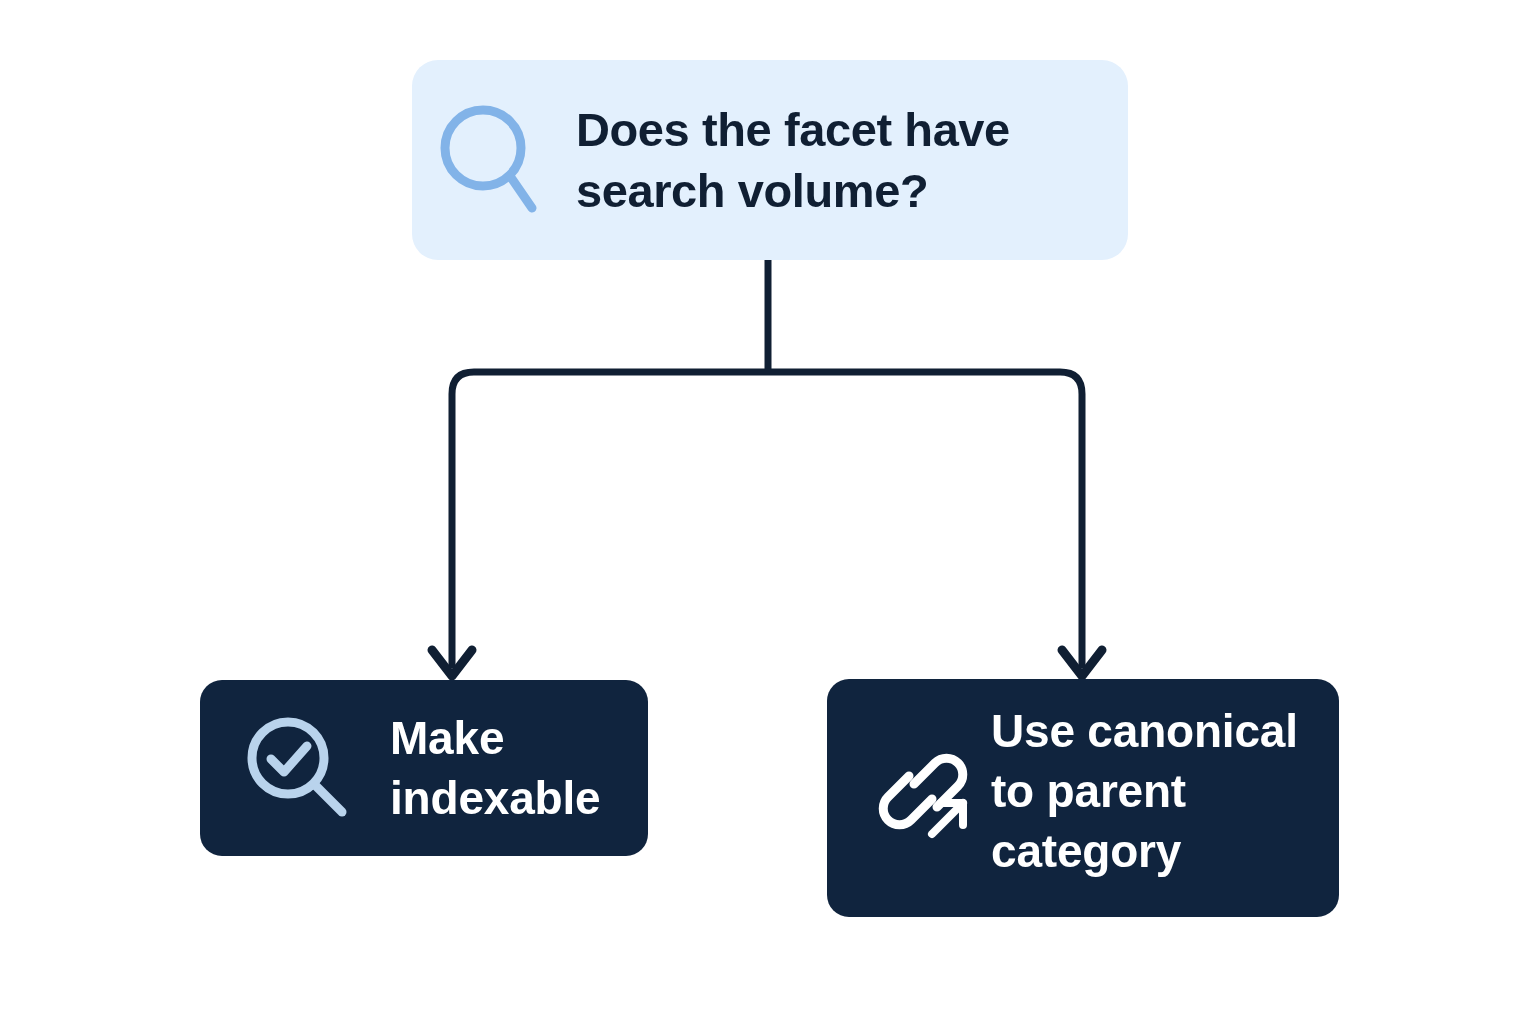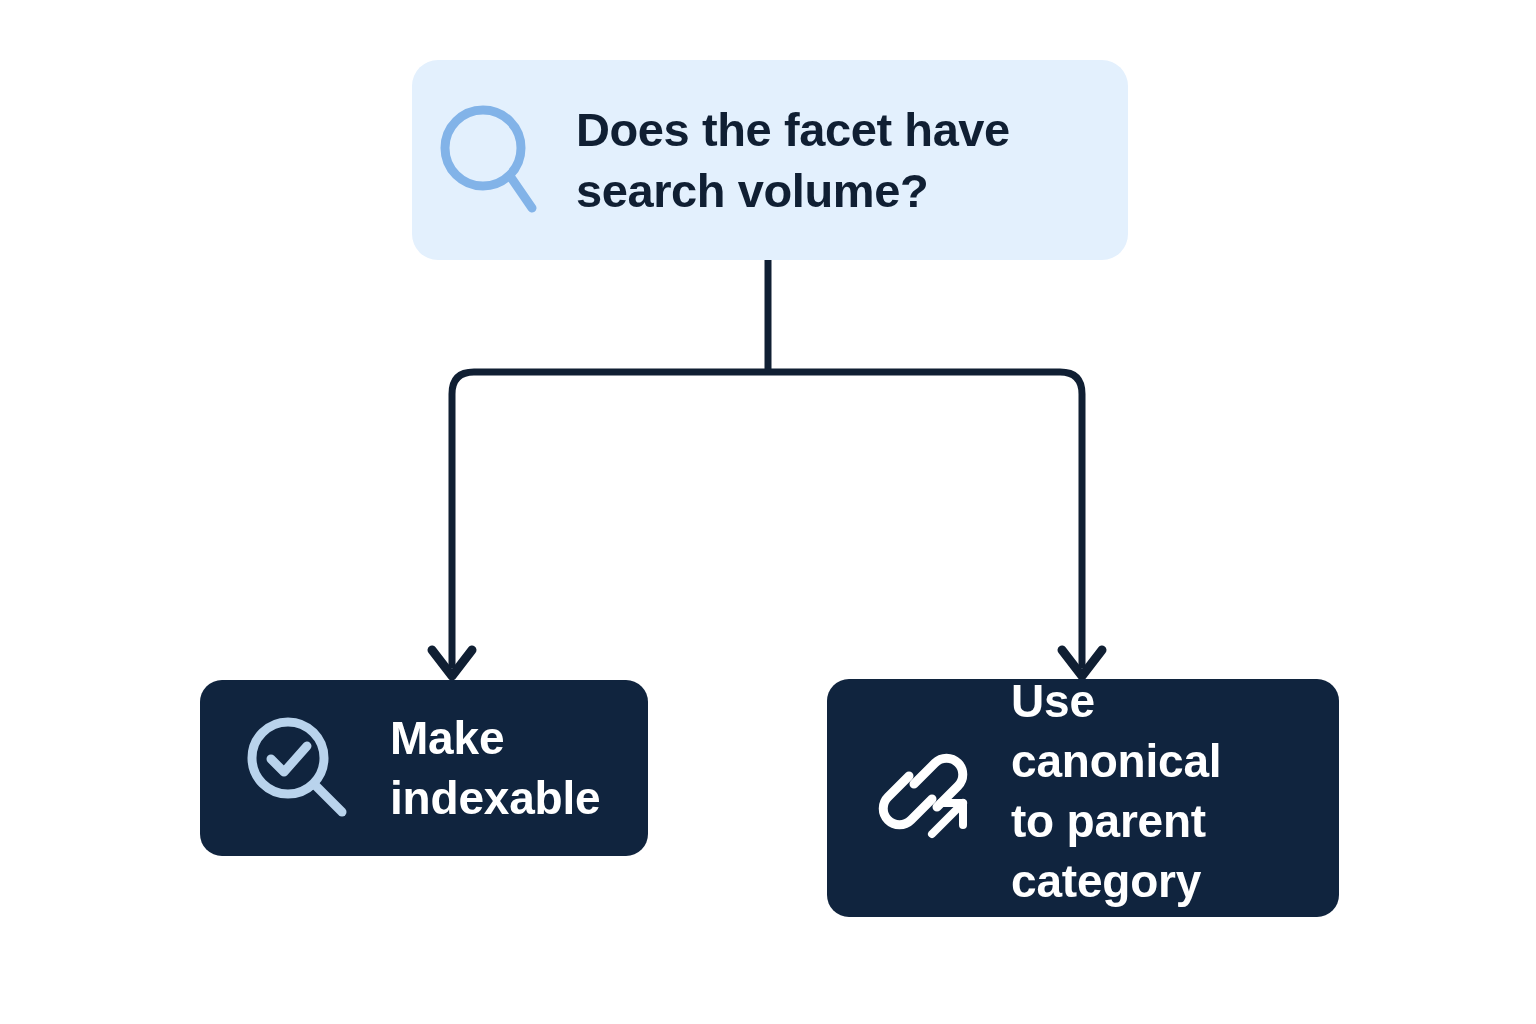--- a/index.html
+++ b/index.html
@@ -98,21 +98,21 @@
     width: 108px;
     height: 108px;
   }
 
   #node-canonical {
     left: 827px;
     top: 679px;
     width: 512px;
     height: 238px;
     padding: 0 22px 15px 42px;
-    gap: 32px;
+    gap: 12px;
   }
   #node-canonical .node-icon {
     width: 110px;
     height: 110px;
   }
 </style>
 </head>
 <body>
 
 <div id="diagram-canvas">

